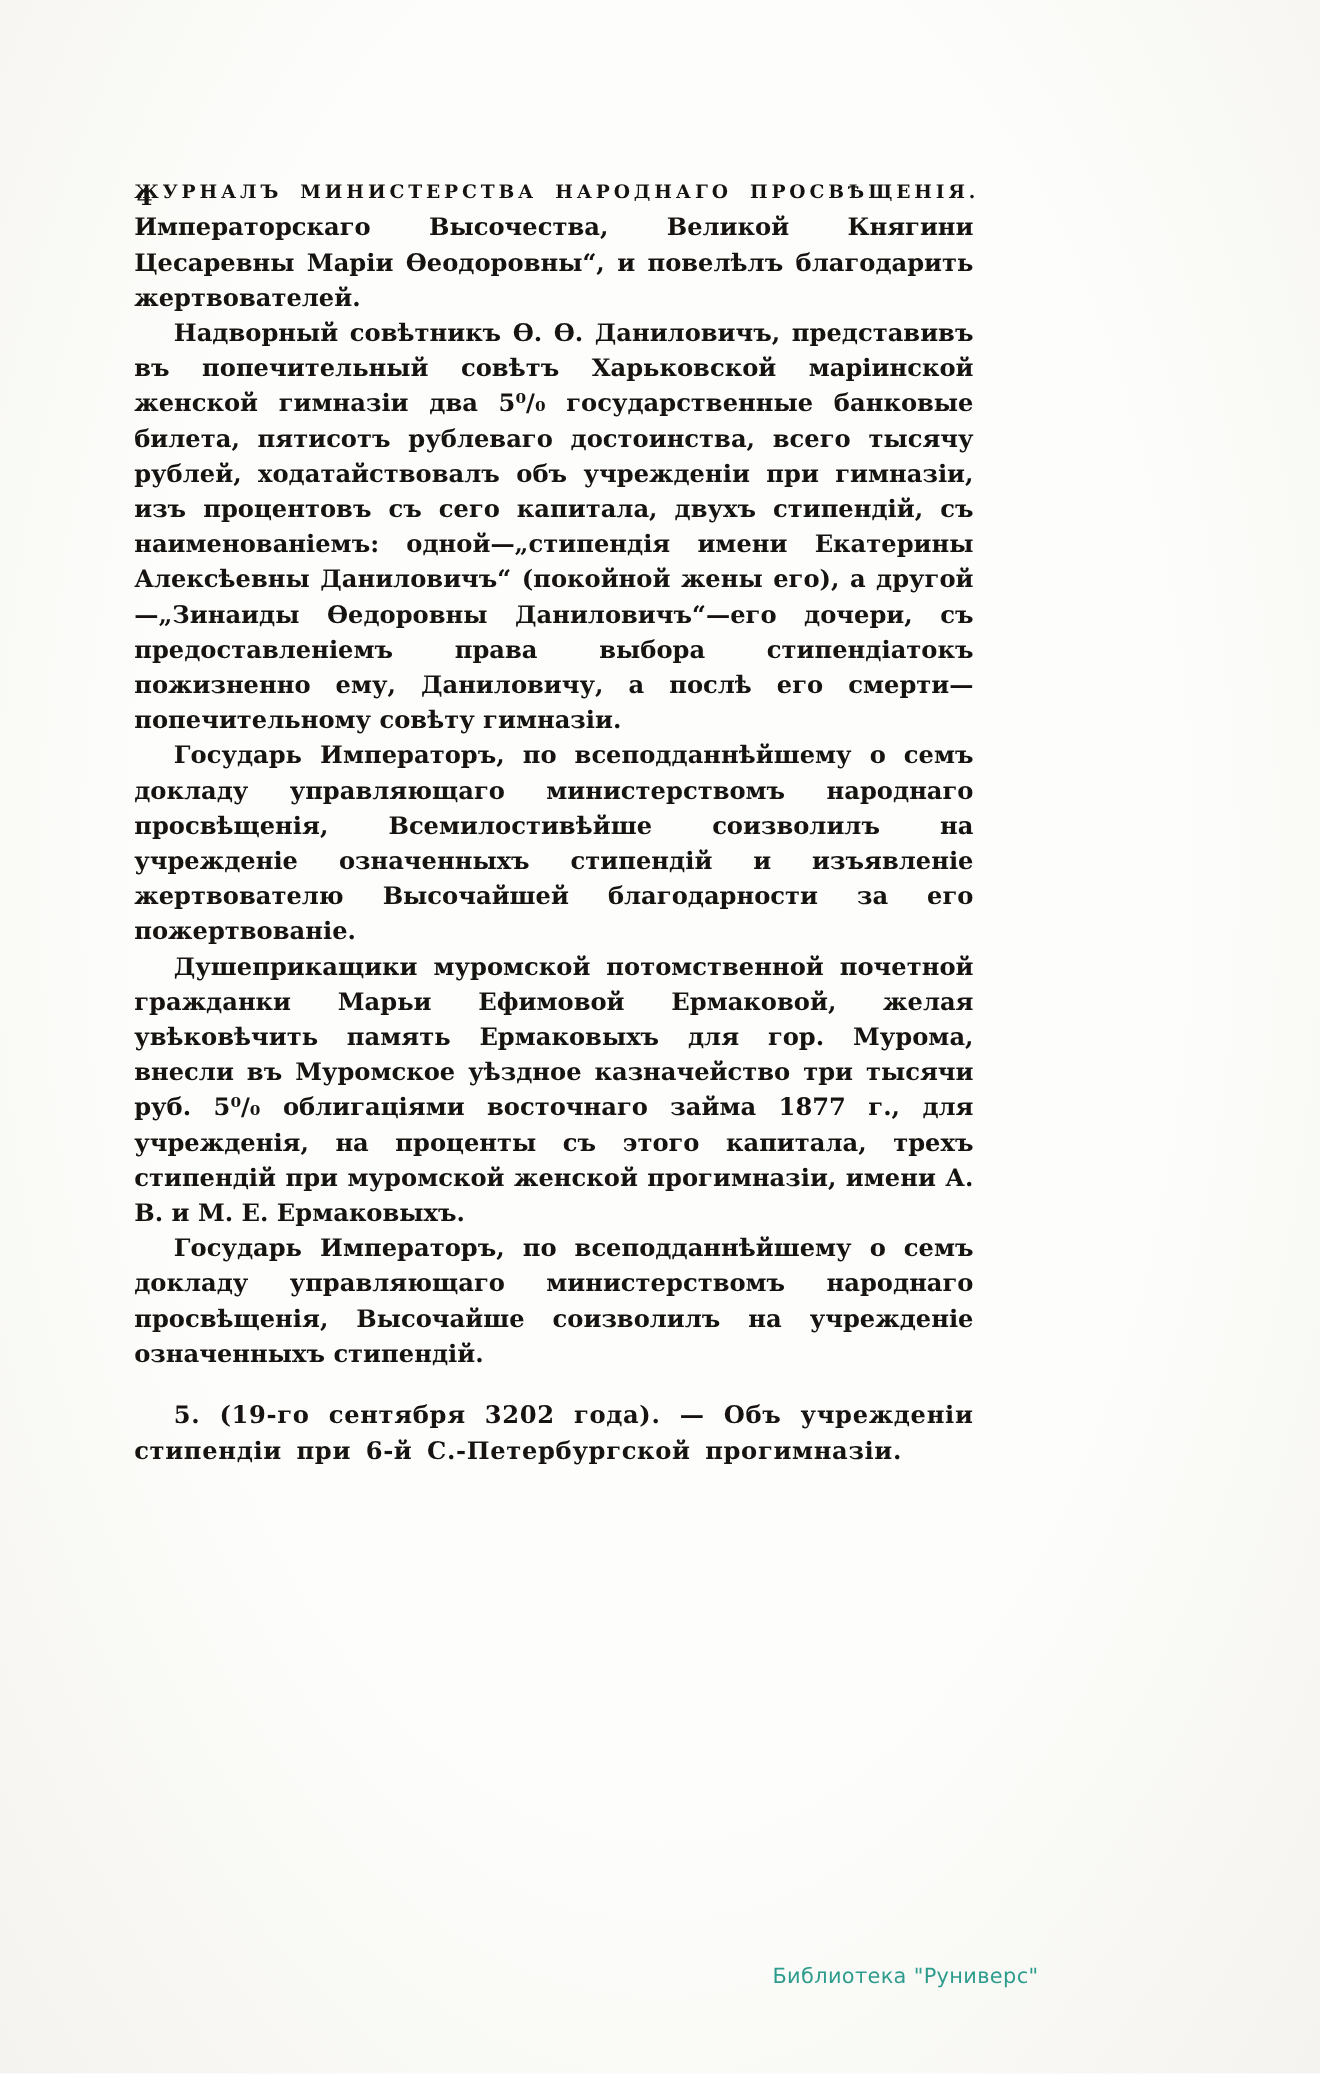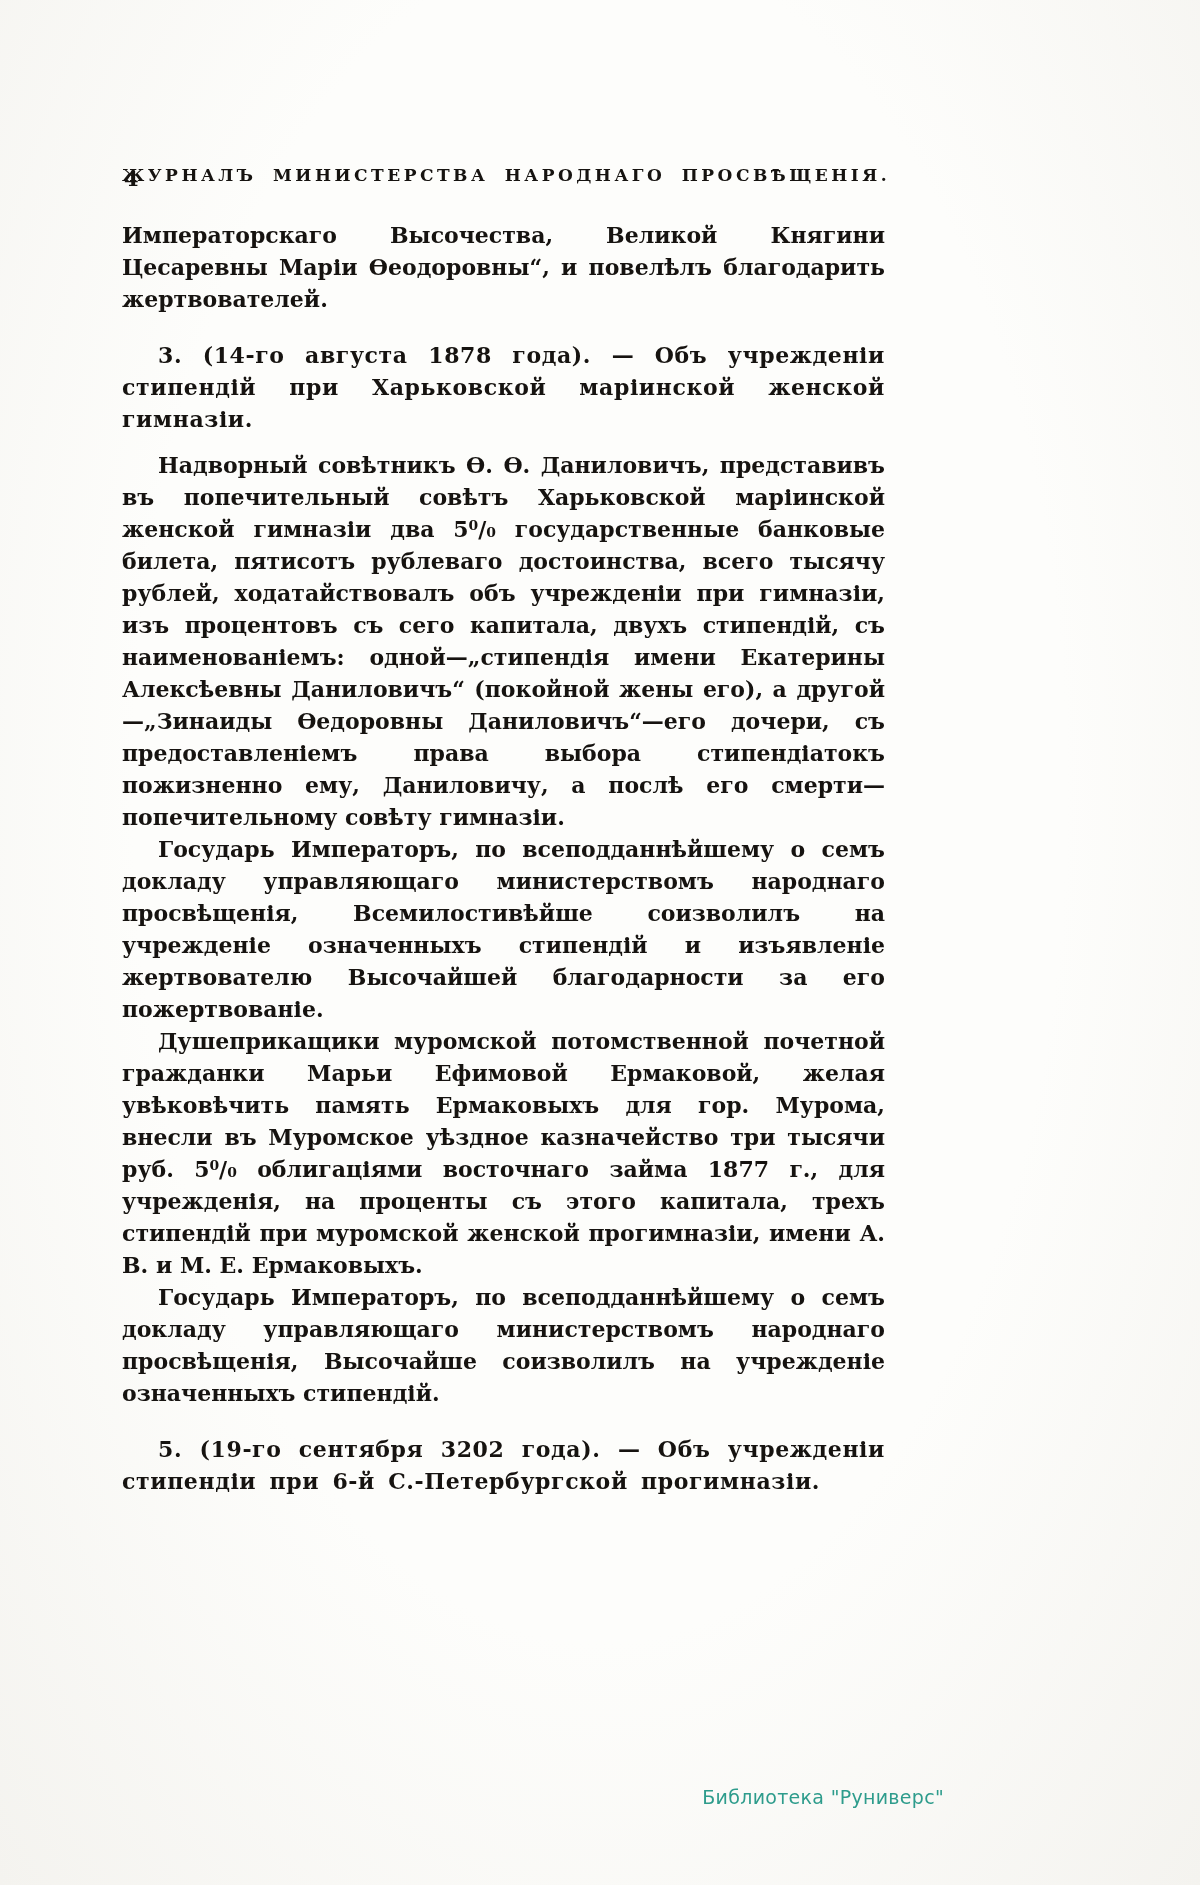--- a/index.html
+++ b/index.html
@@ -34,21 +34,20 @@
   }
   .running-title {
     text-align: center;
     font-size: 17px;
     font-weight: bold;
     letter-spacing: 3.5px;
     word-spacing: 7px;
     white-space: nowrap;
   }
   .page-body {
-    margin-top: 28px;
     font-size: 22px;
     line-height: 32px;
     font-weight: bold;
     text-align: justify;
   }
   .body-para {
     margin: 0;
     text-indent: 36px;
   }
   .continuation-para {
@@ -85,21 +84,20 @@
     <div class="page-header">
       <span class="page-number">4</span>
       <div class="running-title">ЖУРНАЛЪ МИНИСТЕРСТВА НАРОДНАГО ПРОСВѢЩЕНІЯ.</div>
     </div>
 
     <article class="page-body">
 
       <p class="continuation-para">Императорскаго Высочества, Великой Княгини Цесаревны Маріи Ѳеодоровны“, и повелѣлъ благодарить жертвователей.</p>
 
       <section>
-        <h2 class="section-heading">3. (14-го августа 1878 года). — Объ учрежденіи стипендій при Харьковской маріинской женской гимназіи.</h2>
         <p class="body-para">Надворный совѣтникъ Ѳ. Ѳ. Даниловичъ, представивъ въ попечительный совѣтъ Харьковской маріинской женской гимназіи два 5⁰/₀ государственные банковые билета, пятисотъ рублеваго достоинства, всего тысячу рублей, ходатайствовалъ объ учрежденіи при гимназіи, изъ процентовъ съ сего капитала, двухъ стипендій, съ наименованіемъ: одной—„стипендія имени Екатерины Алексѣевны Даниловичъ“ (покойной жены его), а другой—„Зинаиды Ѳедоровны Даниловичъ“—его дочери, съ предоставленіемъ права выбора стипендіатокъ пожизненно ему, Даниловичу, а послѣ его смерти—попечительному совѣту гимназіи.</p>
         <p class="body-para">Государь Императоръ, по всеподданнѣйшему о семъ докладу управляющаго министерствомъ народнаго просвѣщенія, Всемилостивѣйше соизволилъ на учрежденіе означенныхъ стипендій и изъявленіе жертвователю Высочайшей благодарности за его пожертвованіе.</p>
       </section>
 
       <section>
         <p class="body-para">Душеприкащики муромской потомственной почетной гражданки Марьи Ефимовой Ермаковой, желая увѣковѣчить память Ермаковыхъ для гор. Мурома, внесли въ Муромское уѣздное казначейство три тысячи руб. 5⁰/₀ облигаціями восточнаго займа 1877 г., для учрежденія, на проценты съ этого капитала, трехъ стипендій при муромской женской прогимназіи, имени А. В. и М. Е. Ермаковыхъ.</p>
         <p class="body-para">Государь Императоръ, по всеподданнѣйшему о семъ докладу управляющаго министерствомъ народнаго просвѣщенія, Высочайше соизволилъ на учрежденіе означенныхъ стипендій.</p>
       </section>
 
       <section>

